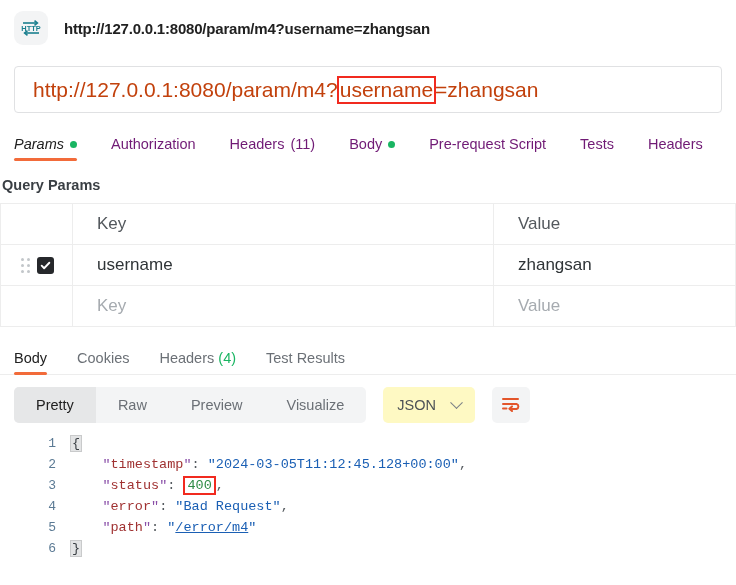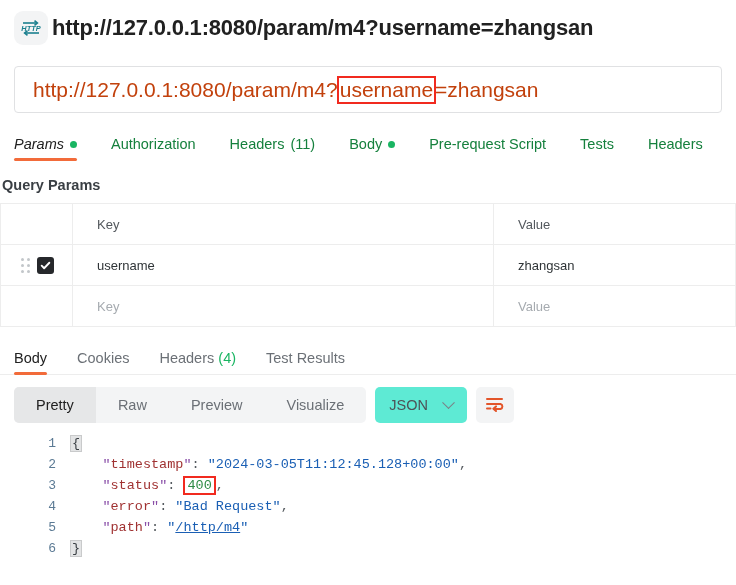--- a/index.html
+++ b/index.html
@@ -18,25 +18,24 @@
     align-items: center;
     height: 56px;
     padding: 0 14px;
   }
   .http-icon {
     width: 34px; height: 34px;
     border-radius: 9px;
     background: #f3f4f5;
     display: flex; align-items: center; justify-content: center;
     flex: 0 0 auto;
-    font-style: italic;
   }
   .title-text {
-    margin-left: 4px;
-    font-size: 22px;
+    margin-left: 16px;
+    font-size: 15px;
     font-weight: bold;
     color: #212121;
     letter-spacing: -0.2px;
     white-space: nowrap;
   }
 
   
   .url-bar {
     margin: 10px 14px 0 14px;
     height: 47px;
@@ -87,21 +86,21 @@
     display: flex;
     align-items: flex-end;
     gap: 0;
     padding: 0 14px;
     margin-top: 14px;
     height: 34px;
     position: relative;
   }
   .tab {
     font-size: 14.5px;
-    color: #15803d;
+    color: #701a75;
     padding: 0 17px 9px 17px;
     position: relative;
     white-space: nowrap;
     display: flex; align-items: center; gap: 6px;
   }
   .tab:first-child { padding-left: 0; }
   .tab.active { color: #212121; font-style: italic; }
   .tab.active::after {
     content: "";
     position: absolute;
@@ -121,21 +120,21 @@
   .qp-title {
     font-size: 14.5px;
     font-weight: bold;
     color: #3a3f44;
     padding: 16px 14px 10px 2px;
   }
   table.params {
     width: 100%;
     border-collapse: collapse;
     table-layout: fixed;
-    font-size: 13px;
+    font-size: 17px;
   }
   table.params th, table.params td {
     border: 1px solid #ededed;
     border-left: none;
     height: 41px;
     text-align: left;
     font-weight: normal;
     padding: 0 0 0 24px;
     vertical-align: middle;
   }
@@ -186,21 +185,21 @@
   .rtab.active { color: #212121; }
   .rtab.active::after {
     content: "";
     position: absolute;
     left: 0; right: 15px; bottom: -1px;
     height: 3px; background: #f26b3a; border-radius: 2px;
   }
 
   .fmt-bar {
     display: flex; align-items: center;
-    gap: 9px;
+    gap: 17px;
     padding: 12px 14px 0 14px;
   }
   .seg {
     display: flex;
     background: #f3f4f5;
     border-radius: 5px;
     overflow: hidden;
     height: 36px;
   }
   .seg-item {
@@ -211,21 +210,21 @@
   }
   .seg-item.active {
     background: #e6e7e8;
     color: #212121;
   }
   .dropdown {
     display: flex; align-items: center;
     gap: 16px;
     height: 36px;
     padding: 0 14px;
-    background: #5eead4;
+    background: #fef9c3;
     border-radius: 5px;
     font-size: 14.5px;
     color: #4d5257;
   }
   .chev-sm {
     width: 9px; height: 9px;
     border-right: 1.6px solid #7b8086;
     border-bottom: 1.6px solid #7b8086;
     transform: rotate(45deg) translate(-2px,-2px);
   }
@@ -425,20 +424,20 @@
     <span class="codetext">    <span class="q">"</span><span class="k">status</span><span class="q">"</span><span class="p">: </span><span class="hl-num n">400</span><span class="p">,</span></span>
   </div>
 
   <div class="code-row">
     <span class="lineno">4</span>
     <span class="codetext">    <span class="q">"</span><span class="k">error</span><span class="q">"</span><span class="p">: </span><span class="s">"</span><span class="s">Bad Request</span><span class="s">"</span><span class="p">,</span></span>
   </div>
 
   <div class="code-row">
     <span class="lineno">5</span>
-    <span class="codetext">    <span class="q">"</span><span class="k">path</span><span class="q">"</span><span class="p">: </span><span class="s">"</span><span class="lnk">/http/m4</span><span class="s">"</span></span>
+    <span class="codetext">    <span class="q">"</span><span class="k">path</span><span class="q">"</span><span class="p">: </span><span class="s">"</span><span class="lnk">/error/m4</span><span class="s">"</span></span>
   </div>
 
   <div class="code-row">
     <span class="lineno">6</span>
     <span class="codetext"><span class="brace">}</span></span>
   </div>
 </div>
 
 </body></html>

